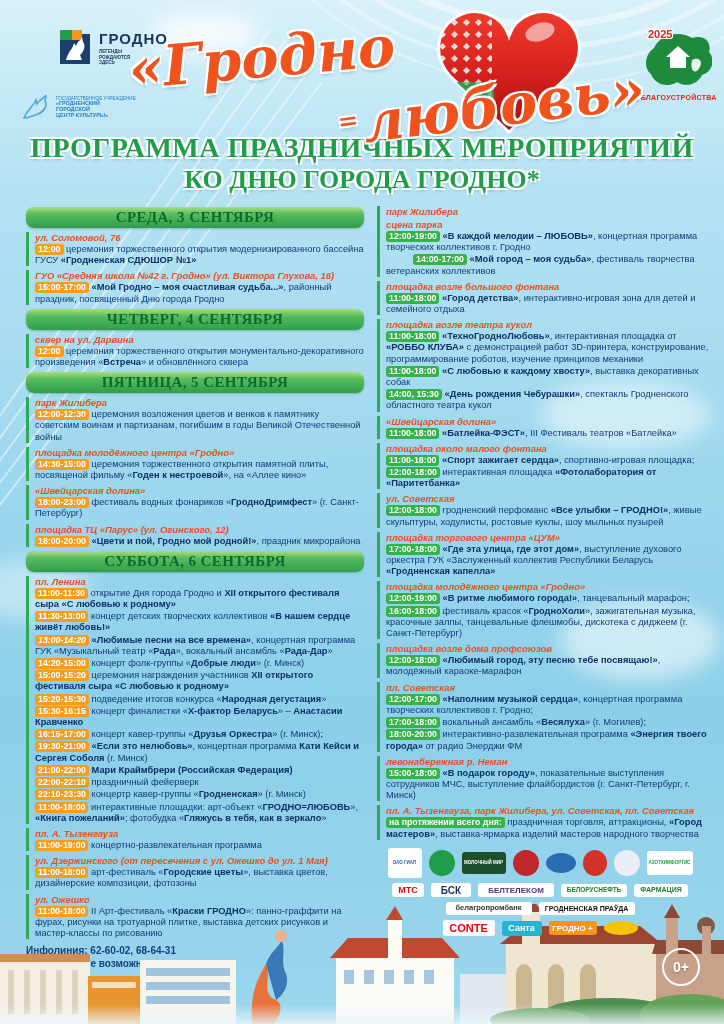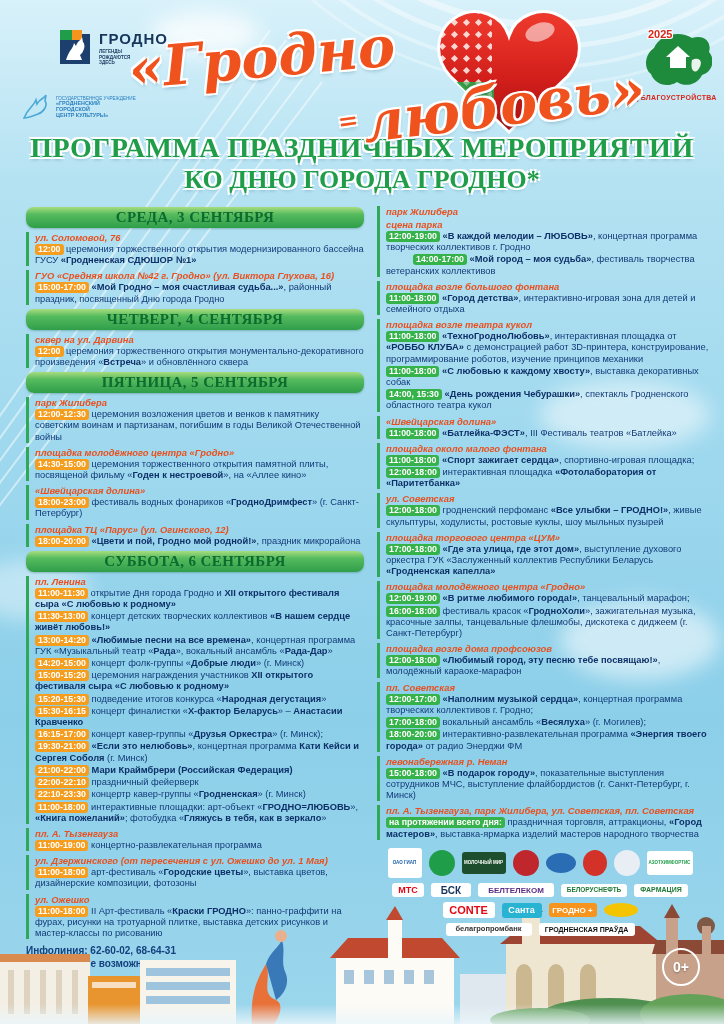--- a/index.html
+++ b/index.html
@@ -183,21 +183,21 @@
         </div>
         <div class="block">
           <div class="venue">площадка ТЦ «Парус» (ул. Огинского, 12)</div>
           <div class="event"><span class="badge" style="background: rgb(245, 157, 31);">18:00-20:00</span> <span class="b">«Цвети и пой, Гродно мой родной!»</span><span>, праздник микрорайона</span></div>
         </div>
         <div class="day-header">СУББОТА, 6 СЕНТЯБРЯ</div>
         <div class="block">
           <div class="venue">пл. Ленина</div>
           <div class="event"><span class="badge" style="background: rgb(245, 157, 31);">11:00-11:30</span> <span>открытие Дня города Гродно и </span><span class="b">XII открытого фестиваля сыра «С любовью к родному»</span></div>
           <div class="event"><span class="badge" style="background: rgb(245, 157, 31);">11:30-13:00</span> <span>концерт детских творческих коллективов </span><span class="b">«В нашем сердце живёт любовь!»</span></div>
-          <div class="event"><span class="badge" style="background: rgb(245, 157, 31);">13:00-14:20</span> <span class="b">«Любимые песни на все времена»</span><span>, концертная программа ГУК «Музыкальный театр «</span><span class="b">Рада</span><span>», вокальный ансамбль «</span><span class="b">Рада-Дар</span><span>»</span></div>
+          <div class="event"><span class="badge" style="background: rgb(245, 157, 31); font-style: italic;">13:00-14:20</span> <span class="b">«Любимые песни на все времена»</span><span>, концертная программа ГУК «Музыкальный театр «</span><span class="b">Рада</span><span>», вокальный ансамбль «</span><span class="b">Рада-Дар</span><span>»</span></div>
           <div class="event"><span class="badge" style="background: rgb(245, 157, 31);">14:20-15:00</span> <span>концерт фолк-группы «</span><span class="b">Добрые люди</span><span>» (г. Минск)</span></div>
           <div class="event"><span class="badge" style="background: rgb(245, 157, 31);">15:00-15:20</span> <span>церемония награждения участников </span><span class="b">XII открытого фестиваля сыра «С любовью к родному»</span></div>
           <div class="event"><span class="badge" style="background: rgb(245, 157, 31);">15:20-15:30</span> <span>подведение итогов конкурса «</span><span class="b">Народная дегустация</span><span>»</span></div>
           <div class="event"><span class="badge" style="background: rgb(245, 157, 31);">15:30-16:15</span> <span>концерт финалистки «</span><span class="b">Х-фактор Беларусь</span><span>» – </span><span class="b">Анастасии Кравченко</span></div>
           <div class="event"><span class="badge" style="background: rgb(245, 157, 31);">16:15-17:00</span> <span>концерт кавер-группы «</span><span class="b">Друзья Оркестра</span><span>» (г. Минск);</span></div>
           <div class="event"><span class="badge" style="background: rgb(245, 157, 31);">19:30-21:00</span> <span class="b">«Если это нелюбовь»</span><span>, концертная программа </span><span class="b">Кати Кейси и Сергея Соболя</span><span> (г. Минск)</span></div>
           <div class="event"><span class="badge" style="background: rgb(245, 157, 31);">21:00-22:00</span> <span class="b">Мари Краймбрери (Российская Федерация)</span></div>
           <div class="event"><span class="badge" style="background: rgb(245, 157, 31);">22:00-22:10</span> <span>праздничный фейерверк</span></div>
           <div class="event"><span class="badge" style="background: rgb(245, 157, 31);">22:10-23:30</span> <span>концертр кавер-группы «</span><span class="b">Гродненская</span><span>» (г. Минск)</span></div>
           <div class="event"><span class="badge" style="background: rgb(245, 157, 31);">11:00-18:00</span> <span>интерактивные площадки: арт-объект «</span><span class="b">ГРОДНО=ЛЮБОВЬ</span><span>», </span><span class="b">«Книга пожеланий»</span><span>; фотобудка «</span><span class="b">Гляжусь в тебя, как в зеркало</span><span>»</span></div>
@@ -289,28 +289,28 @@
         <div class="sp" style="width: 46px; height: 24px; background: rgb(255, 255, 255); color: rgb(31, 157, 73); font-size: 4.5px; line-height: 5.5px;">АЗОТХИМФОРТИС</div>
       </div>
       <div class="sp-row">
         <div class="sp" style="width: 32px; height: 14px; background: rgb(255, 255, 255); color: rgb(227, 6, 19); font-size: 9px; line-height: 10px;">МТС</div>
         <div class="sp" style="width: 40px; height: 14px; background: rgb(255, 255, 255); color: rgb(23, 53, 94); font-size: 10px; line-height: 11px;">БСК</div>
         <div class="sp" style="width: 76px; height: 14px; background: rgb(255, 255, 255); color: rgb(92, 45, 131); font-size: 8px; line-height: 9px;">БЕЛТЕЛЕКОМ</div>
         <div class="sp" style="width: 66px; height: 13px; background: rgb(255, 255, 255); color: rgb(31, 122, 55); font-size: 6.5px; line-height: 7.5px;">БЕЛОРУСНЕФТЬ</div>
         <div class="sp" style="width: 54px; height: 13px; background: rgb(255, 255, 255); color: rgb(31, 122, 55); font-size: 7px; line-height: 8px;">ФАРМАЦИЯ</div>
       </div>
       <div class="sp-row">
+        <div class="sp" style="width: 86px; height: 13px; background: rgb(255, 255, 255); color: rgb(51, 51, 51); font-size: 7.5px; line-height: 8.5px;">белагропромбанк</div>
+        <div class="sp" style="width: 96px; height: 13px; background: rgb(255, 255, 255); color: rgb(17, 17, 17); font-size: 7px; line-height: 8px;">ГРОДНЕНСКАЯ ПРАЎДА</div>
+      </div>
+      <div class="sp-row">
         <div class="sp" style="width: 52px; height: 16px; background: rgb(255, 255, 255); color: rgb(227, 6, 19); font-size: 11px; line-height: 12px;">CONTE</div>
         <div class="sp" style="width: 40px; height: 15px; background: rgb(41, 179, 211); color: rgb(255, 255, 255); font-size: 9px; line-height: 10px;">Санта</div>
         <div class="sp" style="width: 48px; height: 14px; background: rgb(247, 148, 29); color: rgb(255, 255, 255); font-size: 8px; line-height: 9px;">ГРОДНО +</div>
         <div class="sp" style="width: 34px; height: 14px; background: rgb(245, 196, 0); color: rgb(17, 17, 17); font-size: 8px; line-height: 9px; border-radius: 50%;"></div>
-      </div>
-      <div class="sp-row">
-        <div class="sp" style="width: 86px; height: 13px; background: rgb(255, 255, 255); color: rgb(51, 51, 51); font-size: 7.5px; line-height: 8.5px;">белагропромбанк</div>
-        <div class="sp" style="width: 96px; height: 13px; background: rgb(255, 255, 255); color: rgb(17, 17, 17); font-size: 7px; line-height: 8px;">ГРОДНЕНСКАЯ ПРАЎДА</div>
       </div>
     </div>
 
   <svg class="skyline" viewBox="0 0 724 120">
     <defs>
       <linearGradient id="mist" x1="0" y1="0" x2="0" y2="1">
         <stop offset="0" stop-color="#eaf6fb" stop-opacity="0"></stop>
           <stop offset="1" stop-color="#eaf6fb" stop-opacity="0.85"></stop>
       </linearGradient>
     </defs>

